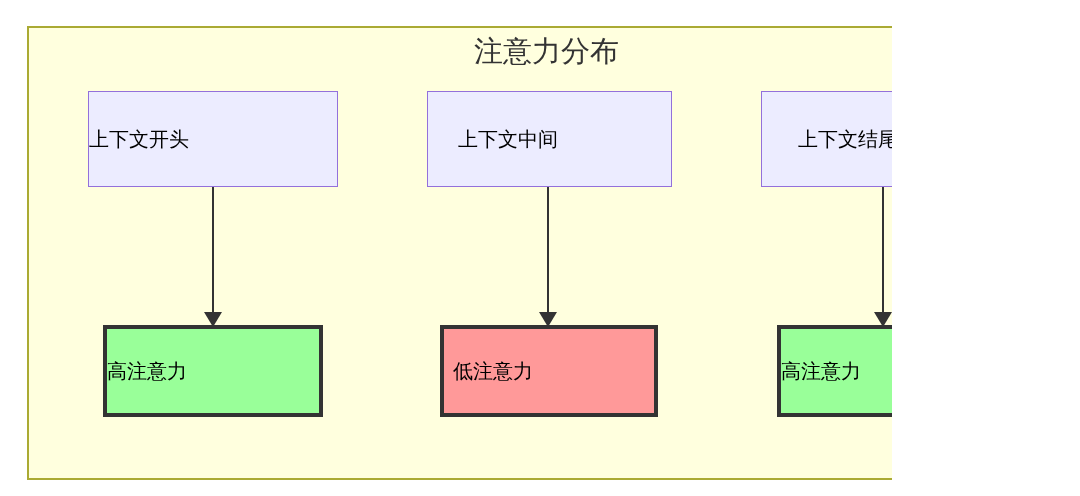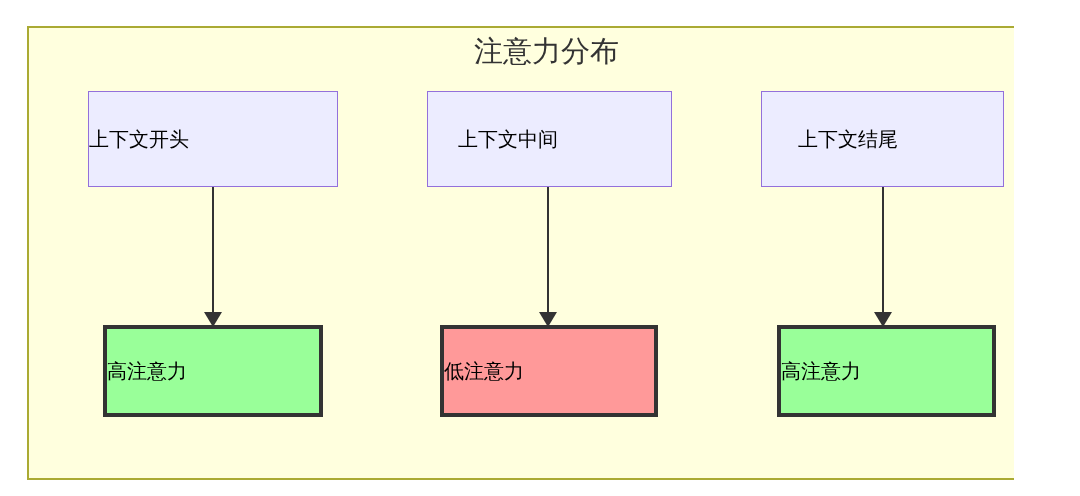--- a/index.html
+++ b/index.html
@@ -1,18 +1,18 @@
 <!DOCTYPE html>
 <html><head>
 <meta charset="utf-8">
 <style>
   html, body { margin: 0; padding: 0; background: #ffffff; }
   .canvas {
     position: relative;
-    width: 1014px;
+    width: 892px;
     height: 496px;
     background: #ffffff;
     font-family: "Liberation Sans", "DejaVu Sans", sans-serif;
     color: #333333;
     overflow: hidden;
   }
   .cluster {
     position: absolute;
     left: 27px; top: 26px;
     width: 1039px; height: 454px;
@@ -40,21 +40,21 @@
     white-space: nowrap;
   }
   .ctx-node {
     background: #ececff;
     border: 1.5px solid #9370db;
   }
   .attn-node {
     border: 4px solid #333333;
   }
   .attn-high { background: #99ff99; font-family: Liberation Mono, monospace; }
-  .attn-low  { background: #ff9999; }
+  .attn-low  { background: #ff9999; padding-left: 9px; }
 
   
   .n-src-1 { left: 88px;  top: 91px; width: 250px; height: 96px; }
   .n-src-2 { left: 427px; top: 91px; width: 245px; height: 96px; padding-left: 30px; }
   .n-src-3 { left: 761px; top: 91px; width: 243px; height: 96px; padding-left: 36px; }
 
   
   .n-dst-1 { left: 103px; top: 325px; width: 220px; height: 92px; }
   .n-dst-2 { left: 440px; top: 325px; width: 218px; height: 92px; }
   .n-dst-3 { left: 777px; top: 325px; width: 219px; height: 92px; }

